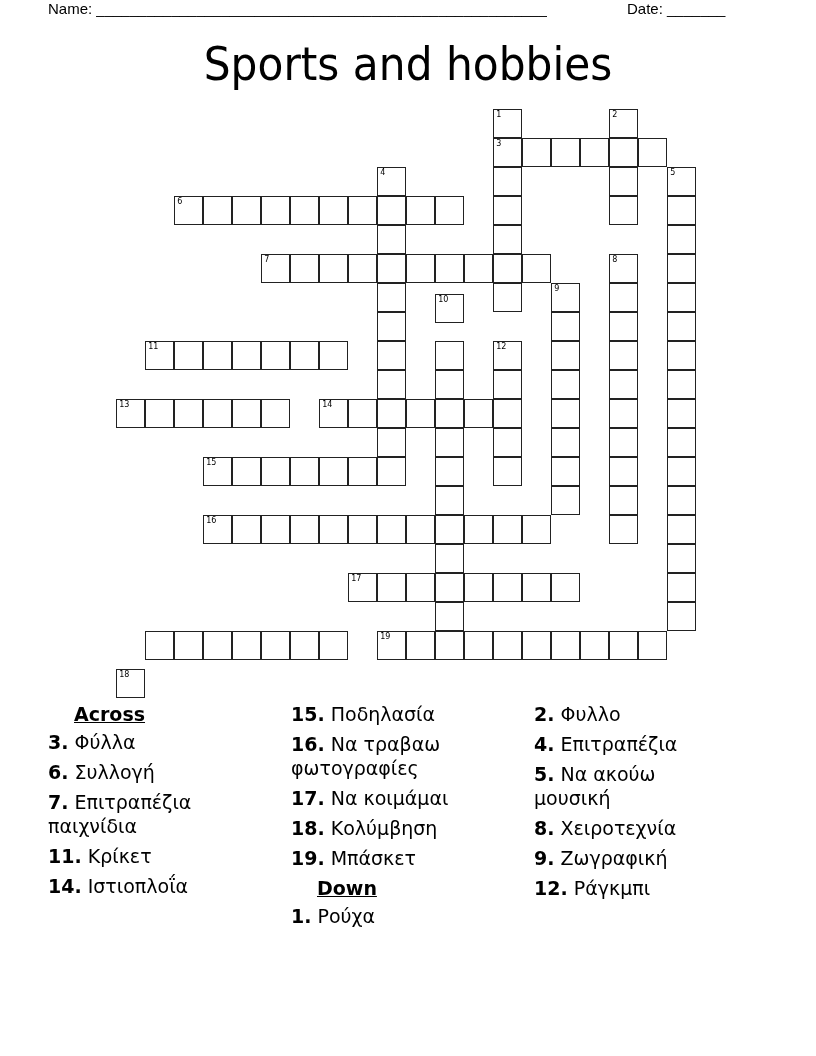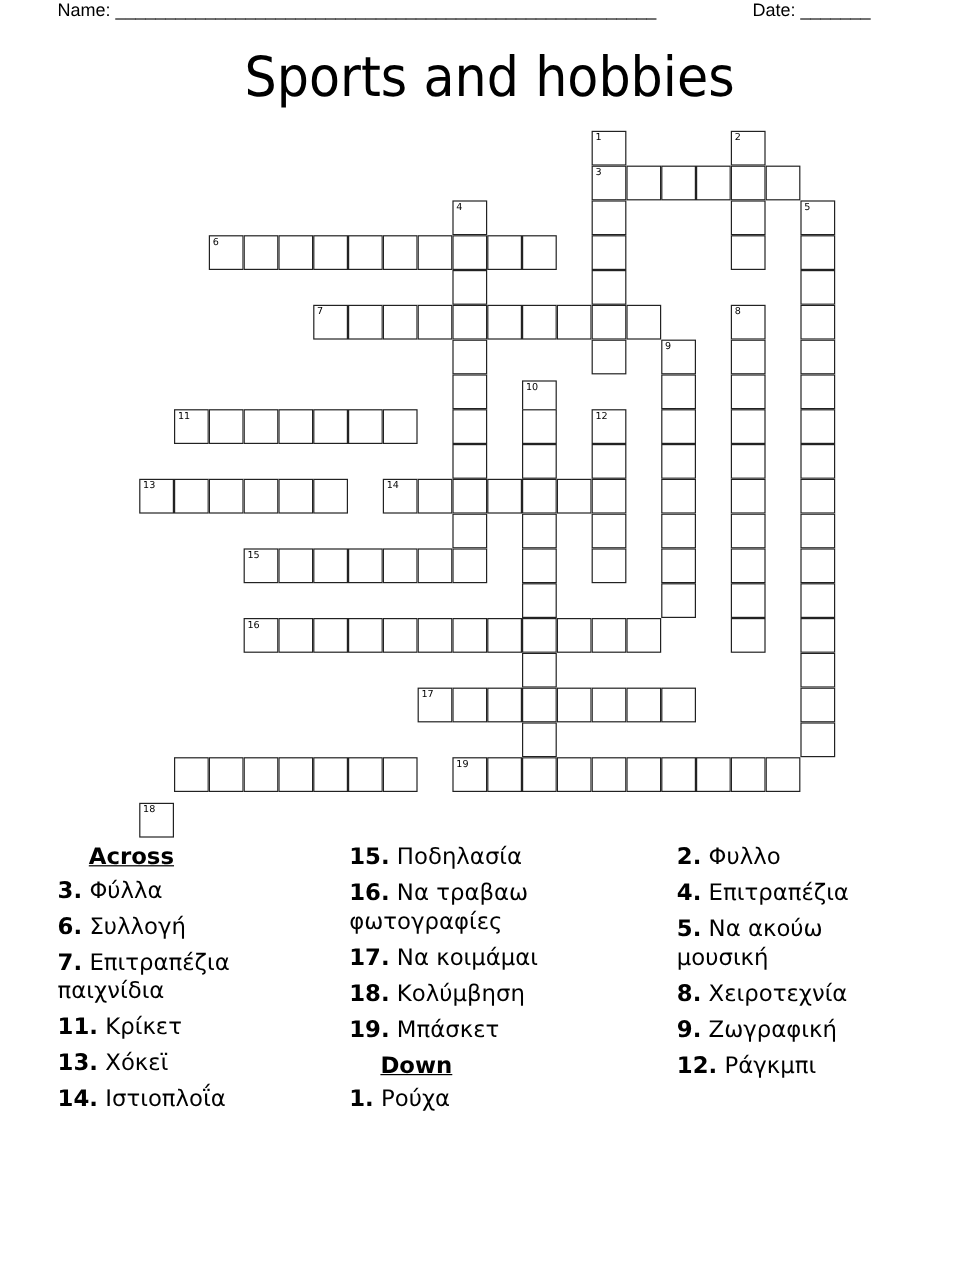--- a/index.html
+++ b/index.html
@@ -194,21 +194,21 @@
     <div class="cell" style="left: 552px; top: 284px;">
       <span class="num">9</span>
     </div>
     <div class="cell" style="left: 552px; top: 313px;"></div>
     <div class="cell" style="left: 552px; top: 342px;"></div>
     <div class="cell" style="left: 552px; top: 371px;"></div>
     <div class="cell" style="left: 552px; top: 400px;"></div>
     <div class="cell" style="left: 552px; top: 429px;"></div>
     <div class="cell" style="left: 552px; top: 458px;"></div>
     <div class="cell" style="left: 552px; top: 487px;"></div>
-    <div class="cell" style="left: 436px; top: 318px;">
+    <div class="cell" style="left: 436px; top: 295px;">
       <span class="num">10</span>
     </div>
     <div class="cell" style="left: 436px; top: 342px;"></div>
     <div class="cell" style="left: 436px; top: 371px;"></div>
     <div class="cell" style="left: 436px; top: 429px;"></div>
     <div class="cell" style="left: 436px; top: 458px;"></div>
     <div class="cell" style="left: 436px; top: 487px;"></div>
     <div class="cell" style="left: 436px; top: 545px;"></div>
     <div class="cell" style="left: 436px; top: 603px;"></div>
     <div class="cell" style="left: 494px; top: 342px;">
@@ -219,33 +219,32 @@
     <div class="cell" style="left: 494px; top: 458px;"></div>
   </div>
 
 <div class="clues">
   <div class="col" style="left:48px;">
     <div class="clue-head">Across</div>
     <div class="clue"><b>3.</b> <span>Φύλλα</span></div>
     <div class="clue"><b>6.</b> <span>Συλλογή</span></div>
     <div class="clue" style="width:180px;"><b>7.</b> <span>Επιτραπέζια παιχνίδια</span></div>
     <div class="clue"><b>11.</b> <span>Κρίκετ</span></div>
-    <div class="clue"><b>13.</b> <span>Χόκεϊ</span></div>
     <div class="clue"><b>14.</b> <span>Ιστιοπλοΐα</span></div>
   </div>
   <div class="col" style="left:291px;">
     <div class="clue"><b>15.</b> <span>Ποδηλασία</span></div>
     <div class="clue" style="width:180px;"><b>16.</b> <span>Να τραβαω φωτογραφίες</span></div>
     <div class="clue"><b>17.</b> <span>Να κοιμάμαι</span></div>
     <div class="clue"><b>18.</b> <span>Κολύμβηση</span></div>
     <div class="clue"><b>19.</b> <span>Μπάσκετ</span></div>
     <div class="clue-head">Down</div>
     <div class="clue"><b>1.</b> <span>Ρούχα</span></div>
   </div>
-  <div class="col" style="left:534px;margin-left:30px;">
+  <div class="col" style="left:534px;">
     <div class="clue"><b>2.</b> <span>Φυλλο</span></div>
     <div class="clue"><b>4.</b> <span>Επιτραπέζια</span></div>
     <div class="clue" style="width:170px;"><b>5.</b> <span>Να ακούω μουσική</span></div>
     <div class="clue"><b>8.</b> <span>Χειροτεχνία</span></div>
     <div class="clue"><b>9.</b> <span>Ζωγραφική</span></div>
     <div class="clue"><b>12.</b> <span>Ράγκμπι</span></div>
   </div>
 </div>
 
 </body></html>

